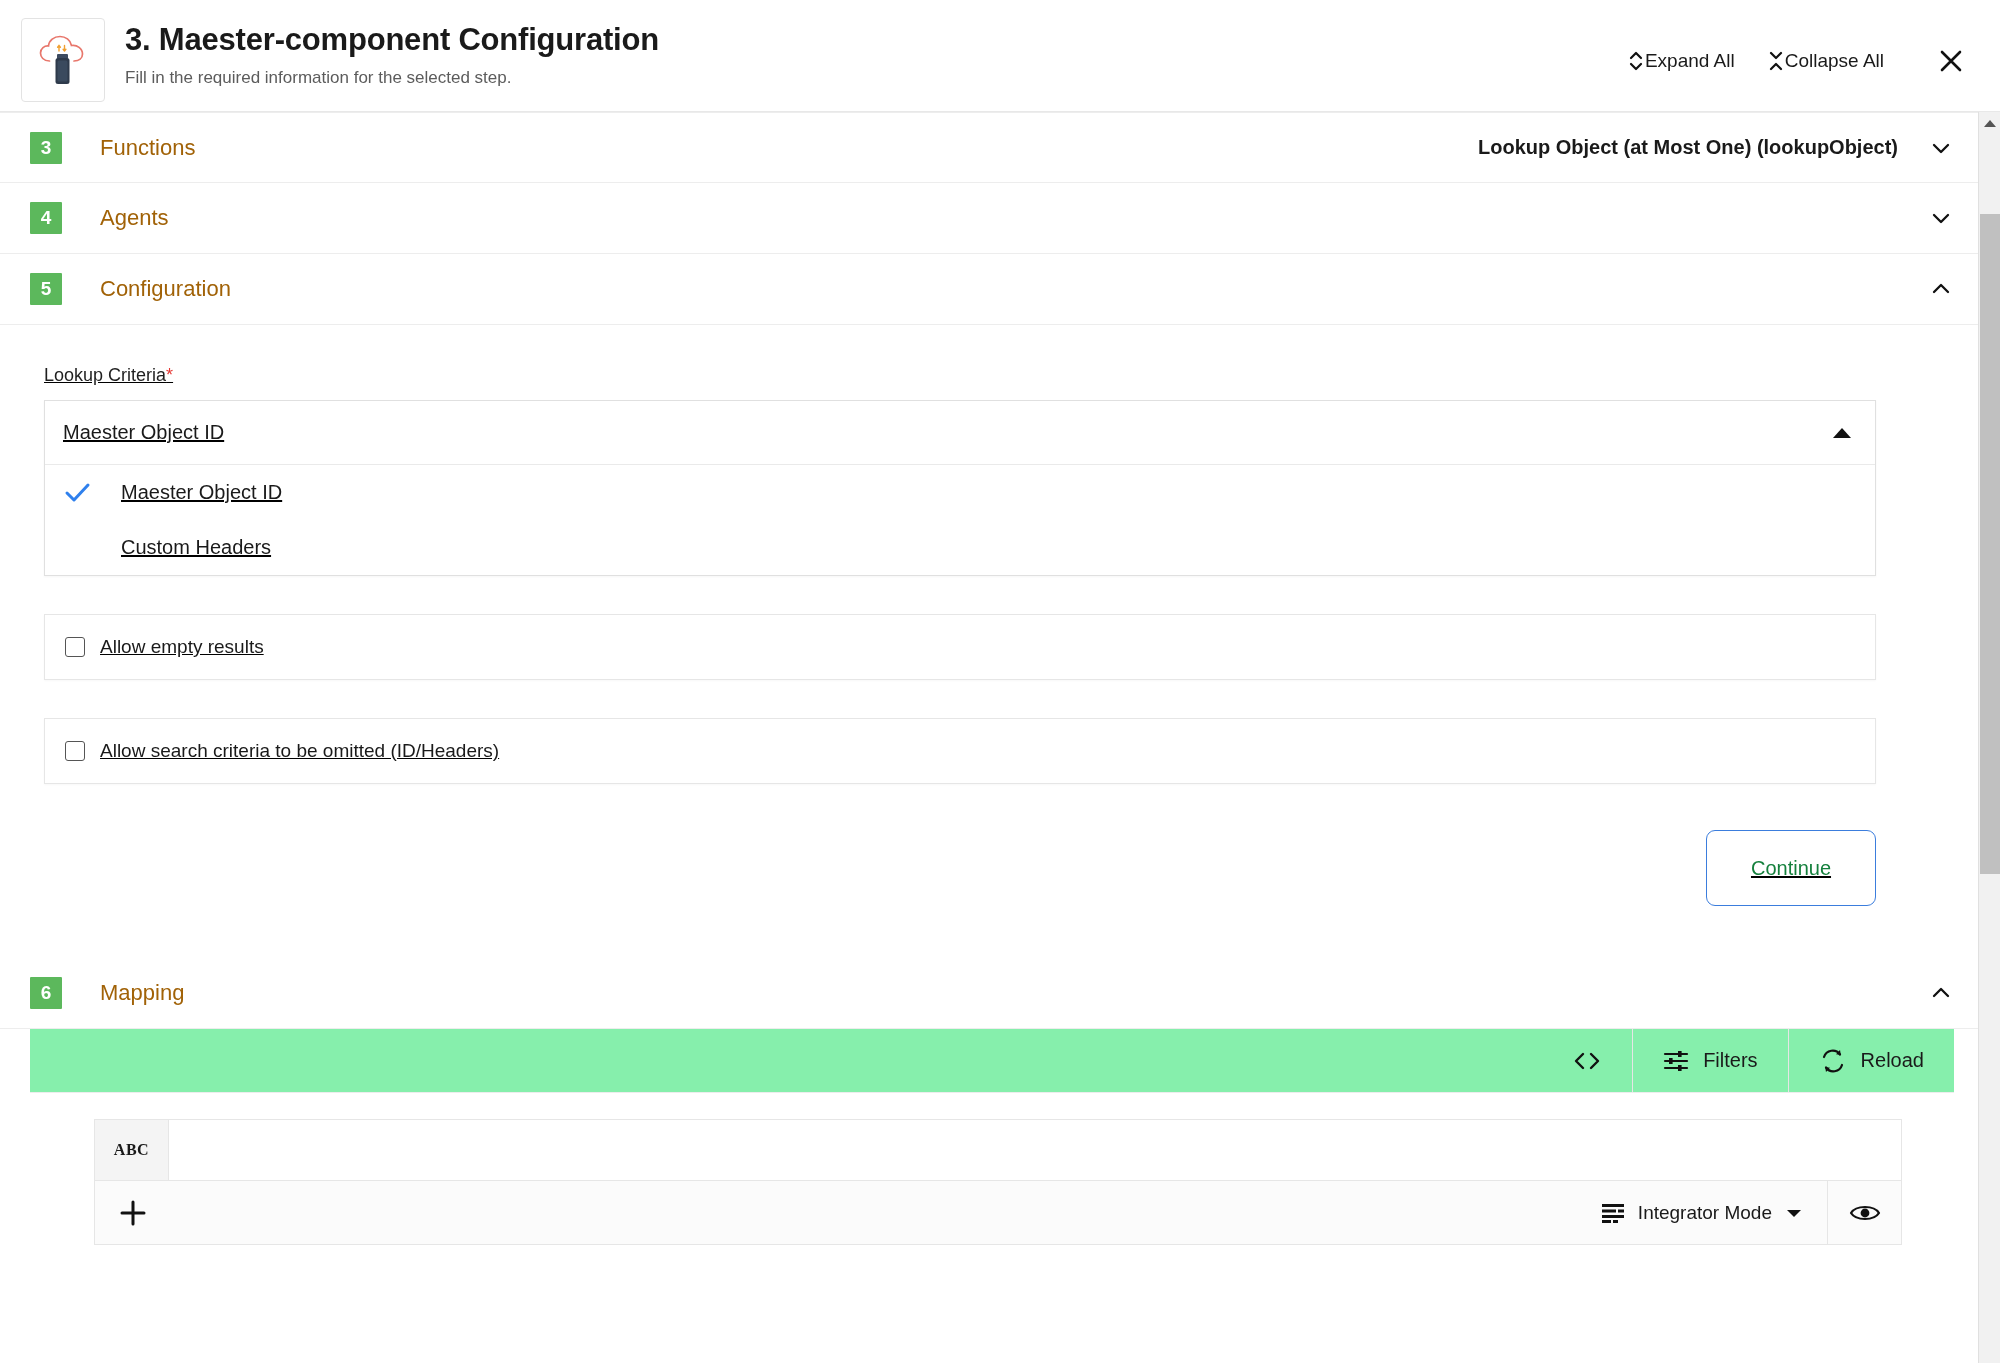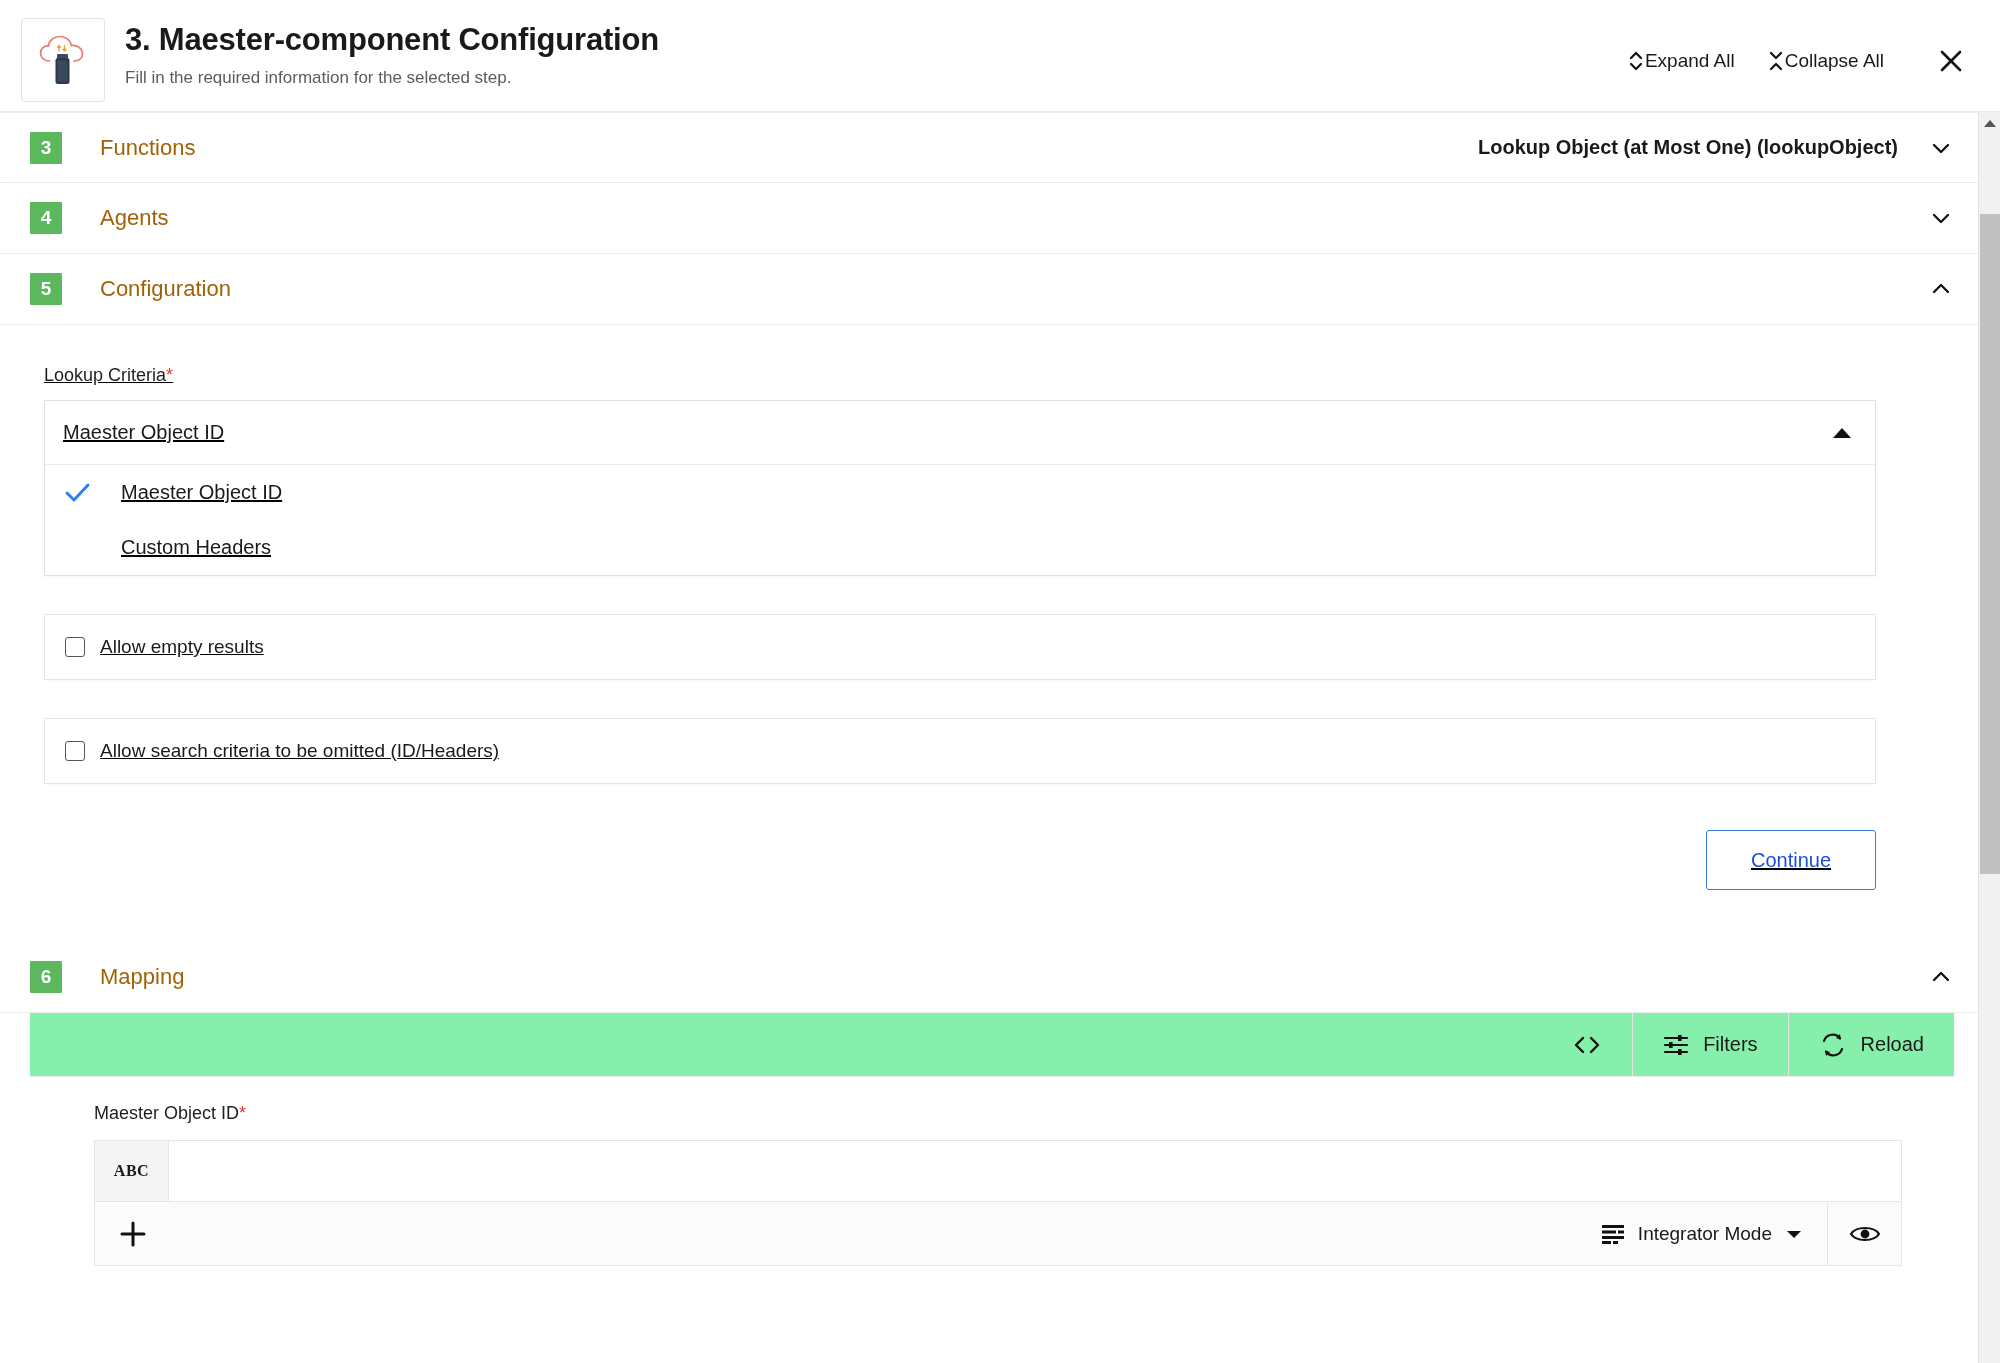--- a/index.html
+++ b/index.html
@@ -173,27 +173,27 @@
     cursor: pointer;
   }
   .cb-label { margin-left: 15px; font-size: 19px; color: #1a1a1a; }
 
   .continue-wrap {
     width: 1832px;
     display: flex; justify-content: flex-end;
     margin-top: 46px;
   }
   .btn-continue {
-    width: 170px; height: 60px;
+    width: 170px; height: 76px;
     border: 1.6px solid #3b7ddd;
     background: #fff;
-    color: #1d4ed8;
+    color: #15803d;
     font-size: 20px;
     font-family: "Liberation Sans", sans-serif;
-    border-radius: 3px;
+    border-radius: 9px;
     cursor: pointer;
   }
 
   .panel-gap { height: 52px; }
 
   
   .map-toolbar {
     display: flex;
     justify-content: flex-end;
     align-items: stretch;
@@ -442,23 +442,20 @@
           <path d="M5 9 A9 9 0 0 1 21 6.5" fill="none" stroke="#111" stroke-width="2.2" stroke-linecap="round"></path>
           <path d="M23 17 A9 9 0 0 1 7 19.5" fill="none" stroke="#111" stroke-width="2.2" stroke-linecap="round"></path>
           <path d="M21 2 L21.8 7 L17 6.2 Z" fill="#111"></path>
           <path d="M7 24 L6.2 19 L11 19.8 Z" fill="#111"></path>
         </svg>
         <span>Reload</span>
       </div>
     </div>
 
     <div class="map-body">
-      <div class="map-field-label">
-        <span>Maester Object ID</span><span class="req">*</span>
-      </div>
 
       <div class="map-input-row">
         <div class="abc-cell">ABC</div>
         <input class="map-input" type="text" placeholder="" style="">
       </div>
 
       <div class="map-footer">
         <div class="plus-btn">
           <svg width="30" height="30" viewBox="0 0 30 30">
             <path d="M15 4 V26 M4 15 H26" stroke="#111" stroke-width="3" stroke-linecap="round"></path>

